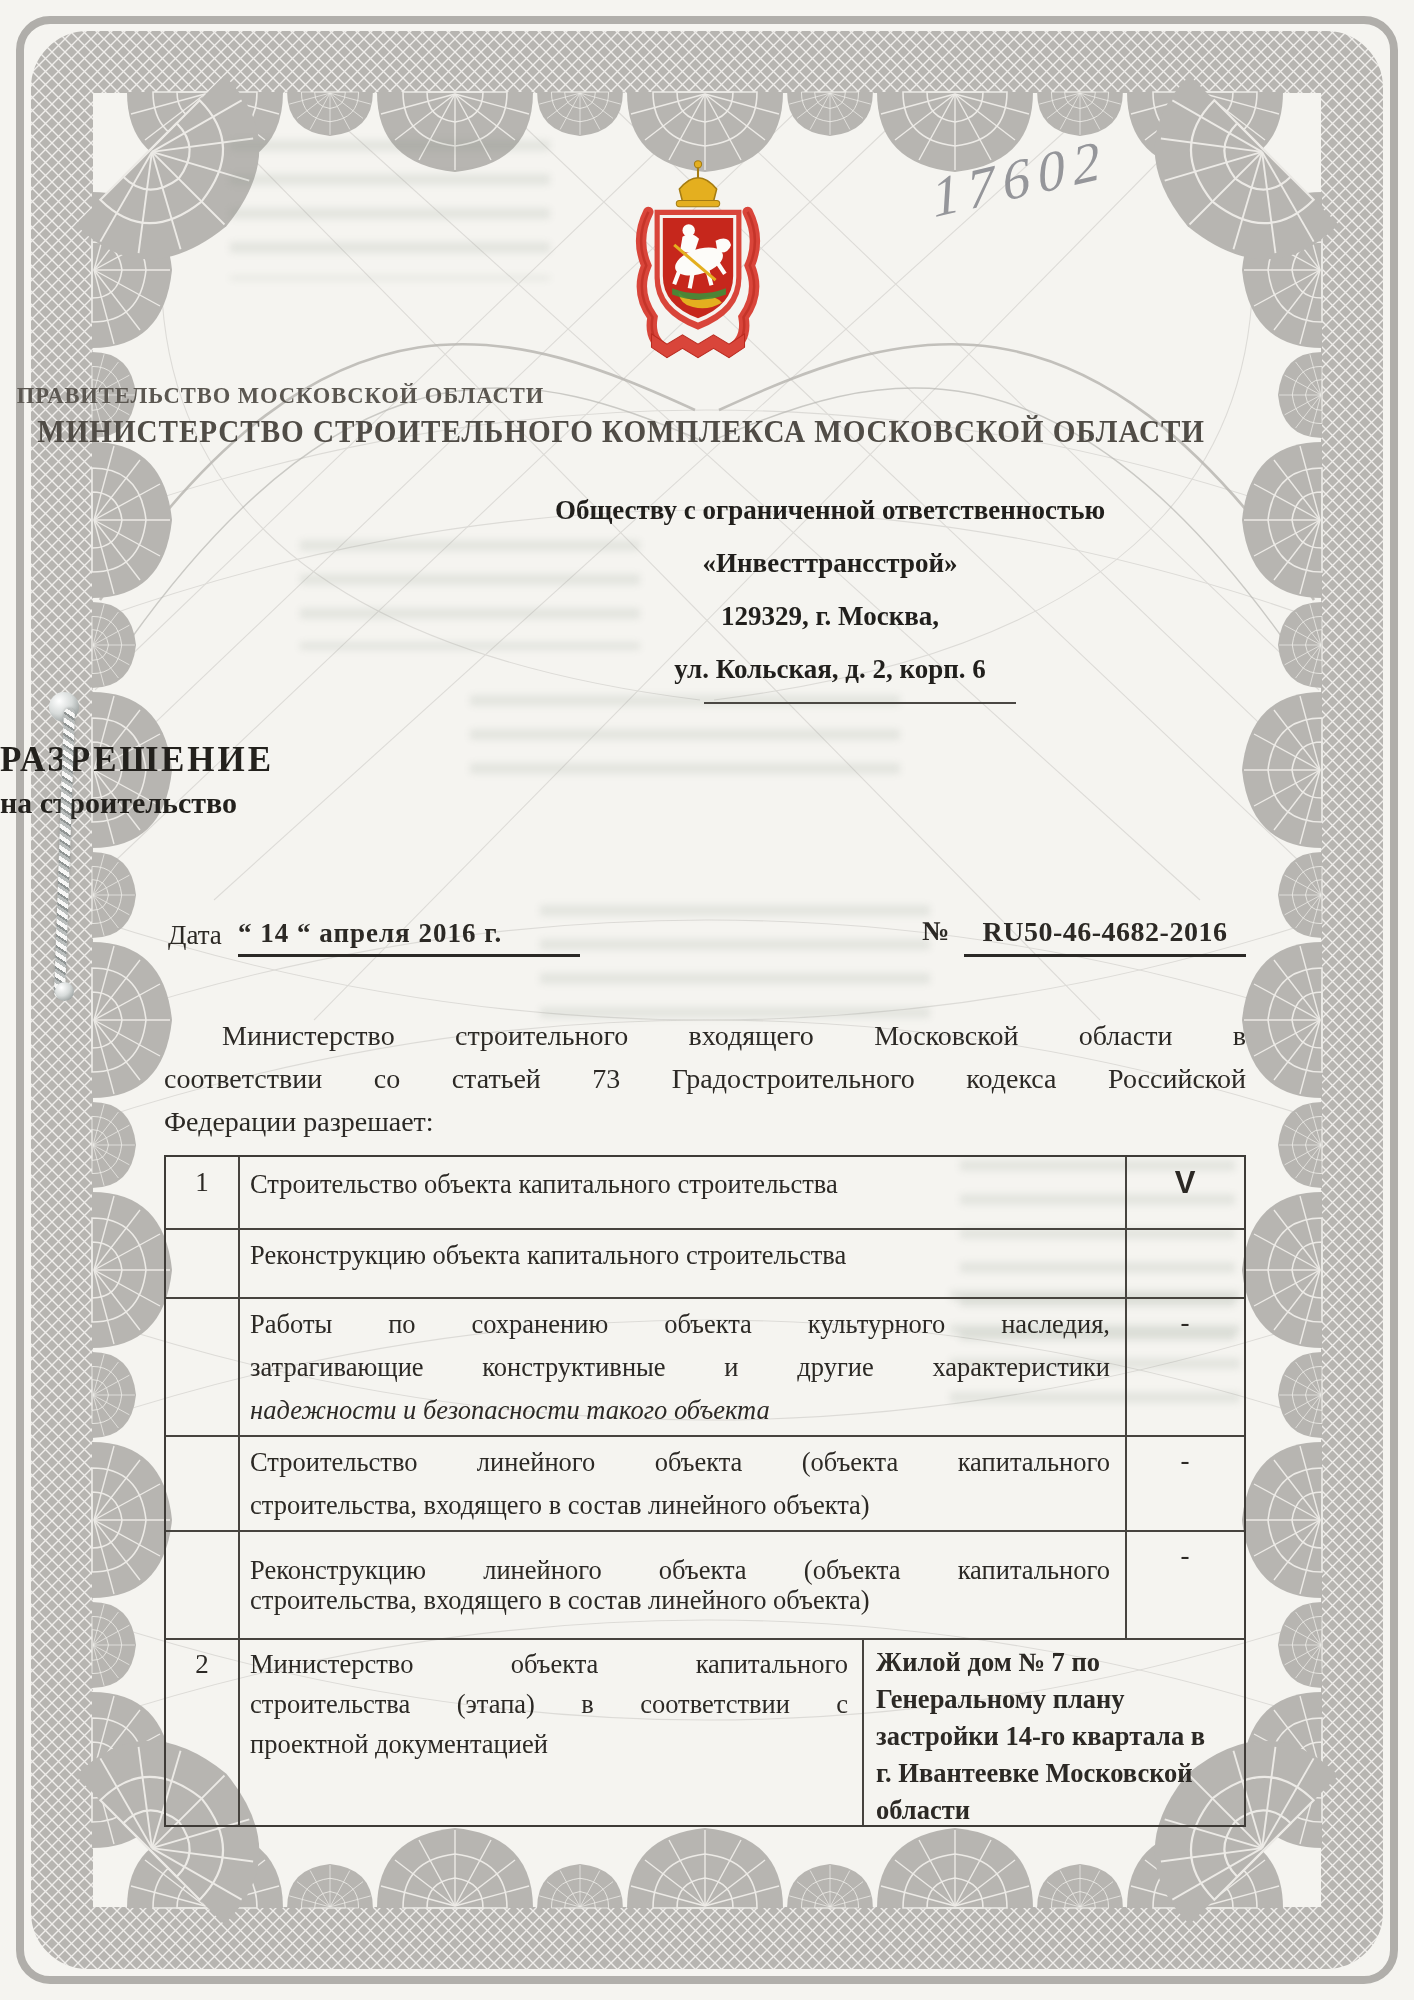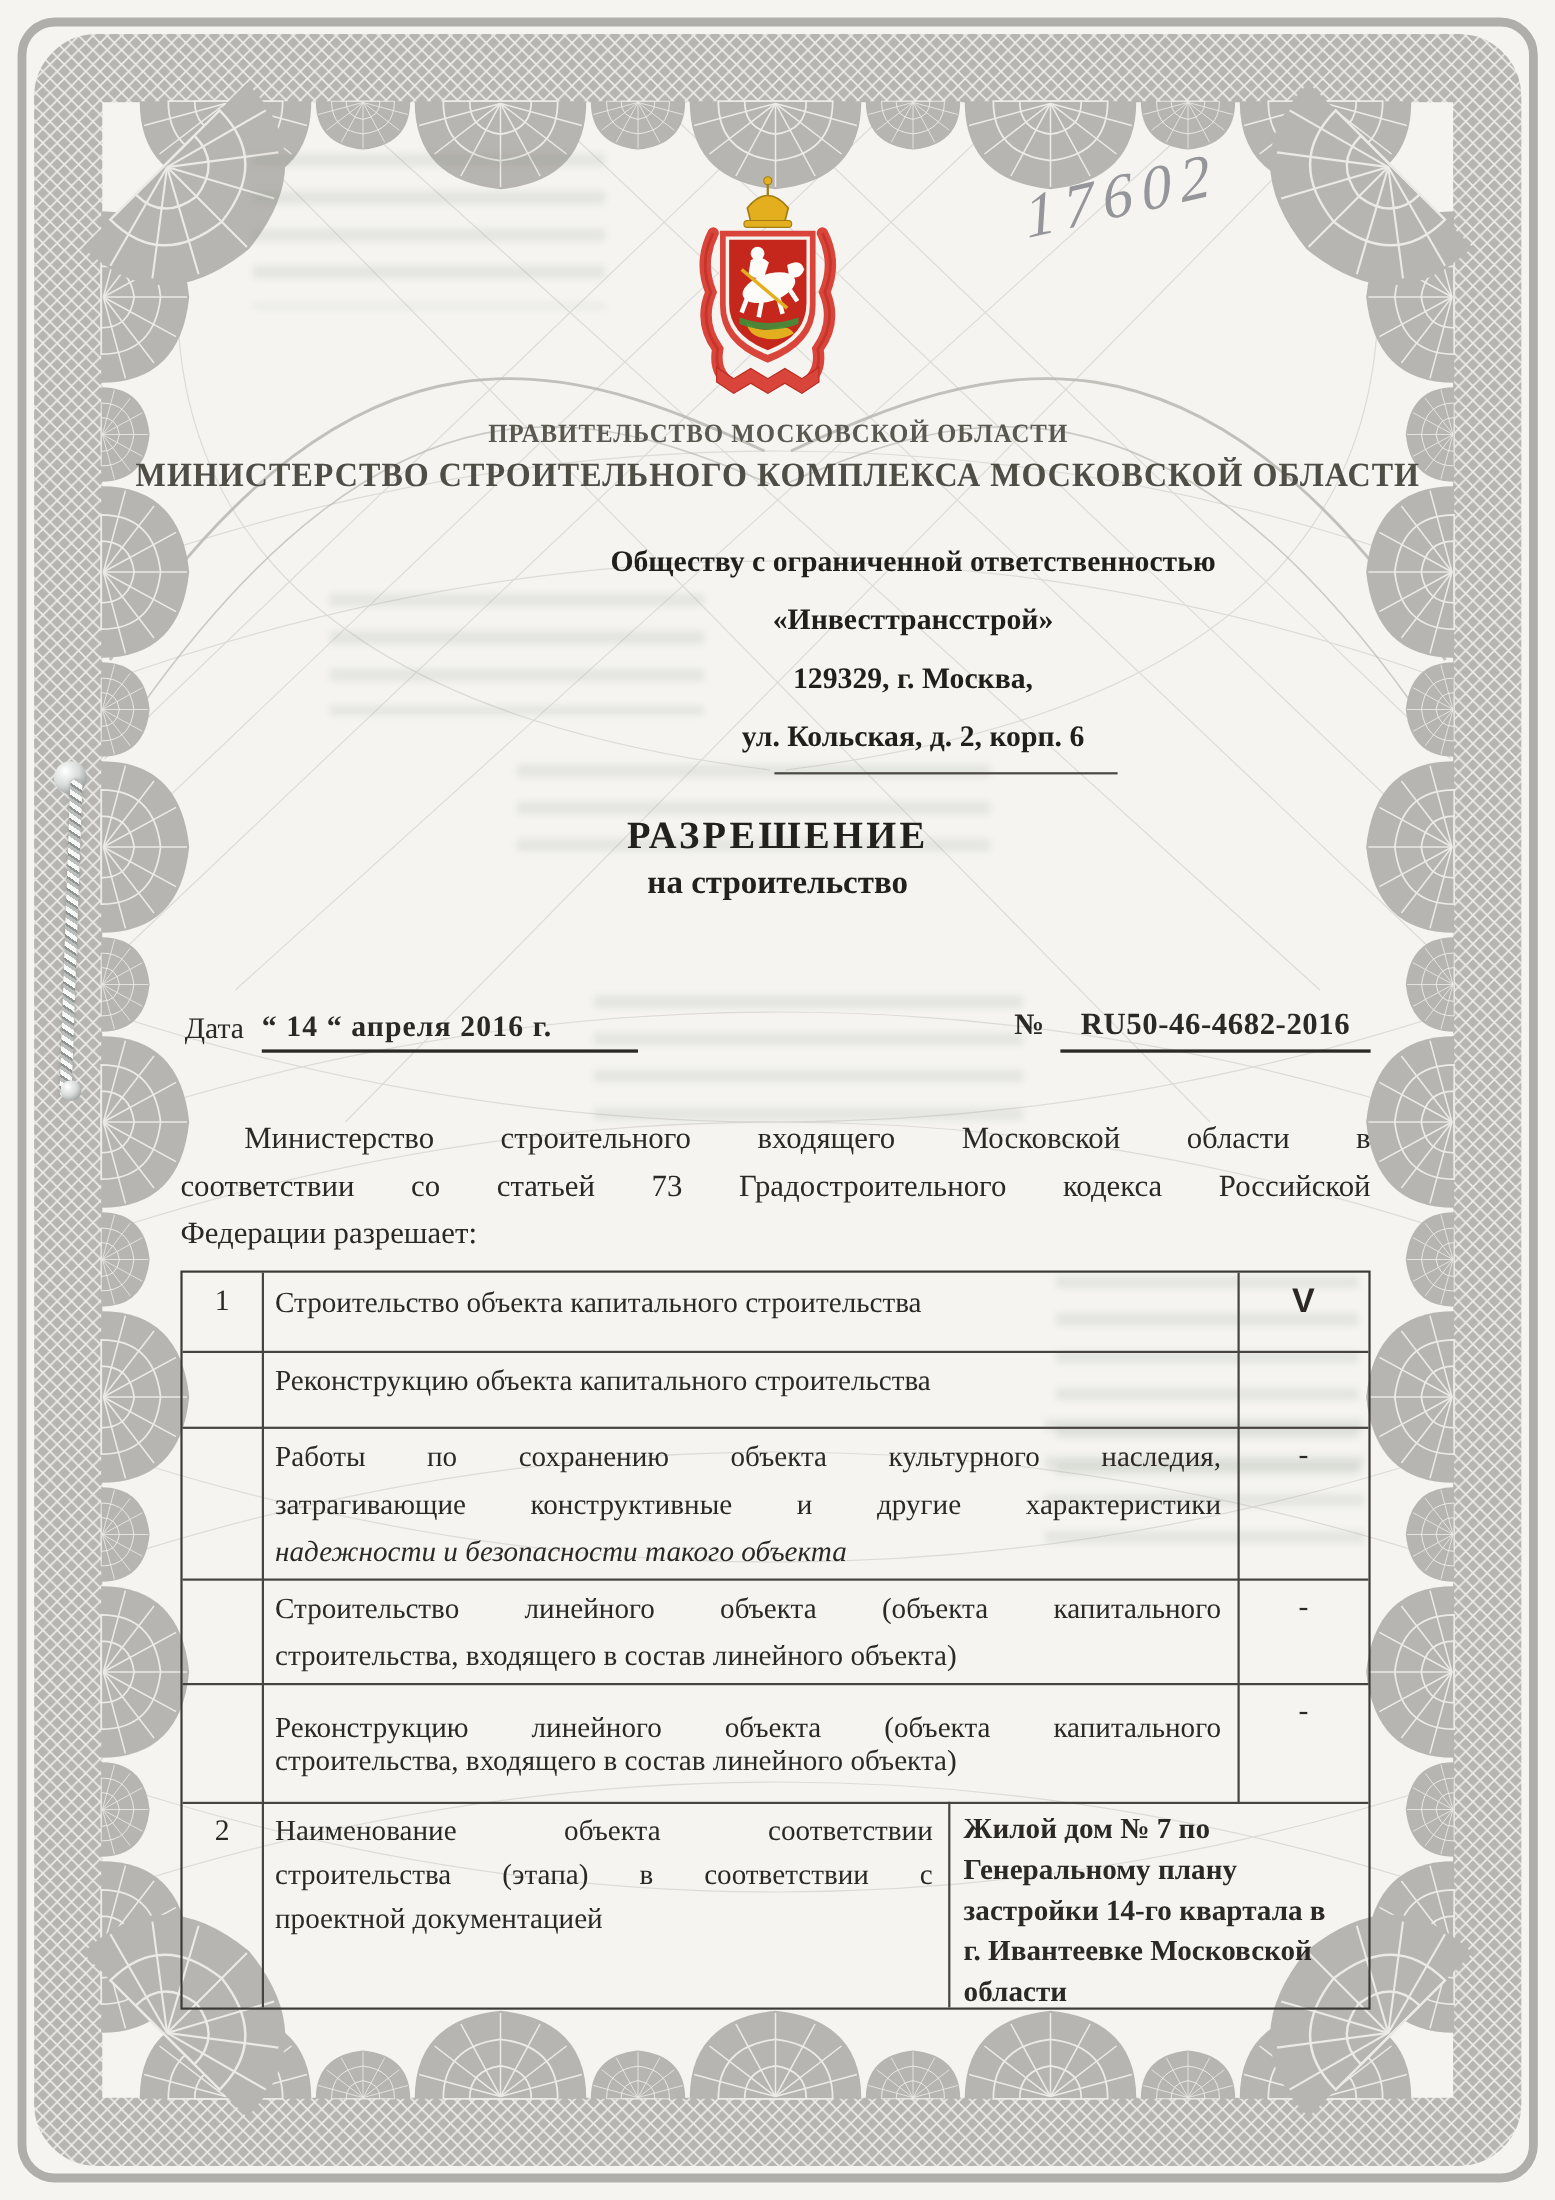--- a/index.html
+++ b/index.html
@@ -30,21 +30,21 @@
   
   .emblem{position:absolute; left:620px; top:156px; width:156px; height:212px; z-index:4;}
   
   .stamp-number{
     position:absolute; left:930px; top:146px; z-index:5;
     font-style:italic; font-size:56px; letter-spacing:8px; color:#85868c; opacity:.85;
     transform:rotate(-13deg) skewX(-7deg); white-space:nowrap;
   }
   
   .z{z-index:5;}
-  .center{left:0; width:100%; text-align:center;}
+  .center{left:0; width:100%; }
   .cond{display:inline-block; transform:scaleX(.94); transform-origin:center; white-space:nowrap;}
   .govline{top:382px; font-size:24px; font-weight:bold; color:#5b5751; letter-spacing:1px;}
   .minline{top:414px; font-size:31px; font-weight:bold; color:#504c46; letter-spacing:1px;}
   .recipient{left:505px; top:484px; width:650px; text-align:center;}
   .rline{font-weight:bold; font-size:27px; line-height:53px; color:#211f1c; white-space:nowrap;}
   .addr-line{left:704px; top:702px; width:312px; height:0; border-bottom:2.5px solid #4a4743;}
   .title-main{top:740px; font-size:35px; font-weight:bold; letter-spacing:3px; color:#23211d;}
   .title-sub{top:786px; font-size:30px; font-weight:bold; color:#23211d;}
   .date-label{left:168px; top:920px; font-size:27px;}
   .date-value{left:238px; top:912px; width:342px; height:42px; line-height:42px; text-align:left;
@@ -297,21 +297,21 @@
 
     <div class="tl tl-j" style="top:290px;">Строительство линейного объекта (объекта капитального</div>
     <div class="tl" style="top:333px;">строительства, входящего в состав линейного объекта)</div>
     <div class="mark" style="top:288px;">-</div>
 
     <div class="tl tl-j" style="top:398px;">Реконструкцию линейного объекта (объекта капитального</div>
     <div class="tl" style="top:428px;">строительства, входящего в состав линейного объекта)</div>
     <div class="mark" style="top:383px;">-</div>
 
     <div class="rownum" style="top:492px;">2</div>
-    <div class="s2l s2l-j" style="top:492px;">Наименование объекта соответствии</div>
+    <div class="s2l s2l-j" style="top:492px;">Министерство объекта капитального</div>
     <div class="s2l s2l-j" style="top:532px;">строительства (этапа) в соответствии с</div>
     <div class="s2l" style="top:572px;">проектной документацией</div>
     <div class="s2v" style="top:490px;">Жилой дом № 7 по</div>
     <div class="s2v" style="top:527px;">Генеральному плану</div>
     <div class="s2v" style="top:564px;">застройки 14-го квартала в</div>
     <div class="s2v" style="top:601px;">г. Ивантеевке Московской</div>
     <div class="s2v" style="top:638px;">области</div>
   </div>
 
 </div>

